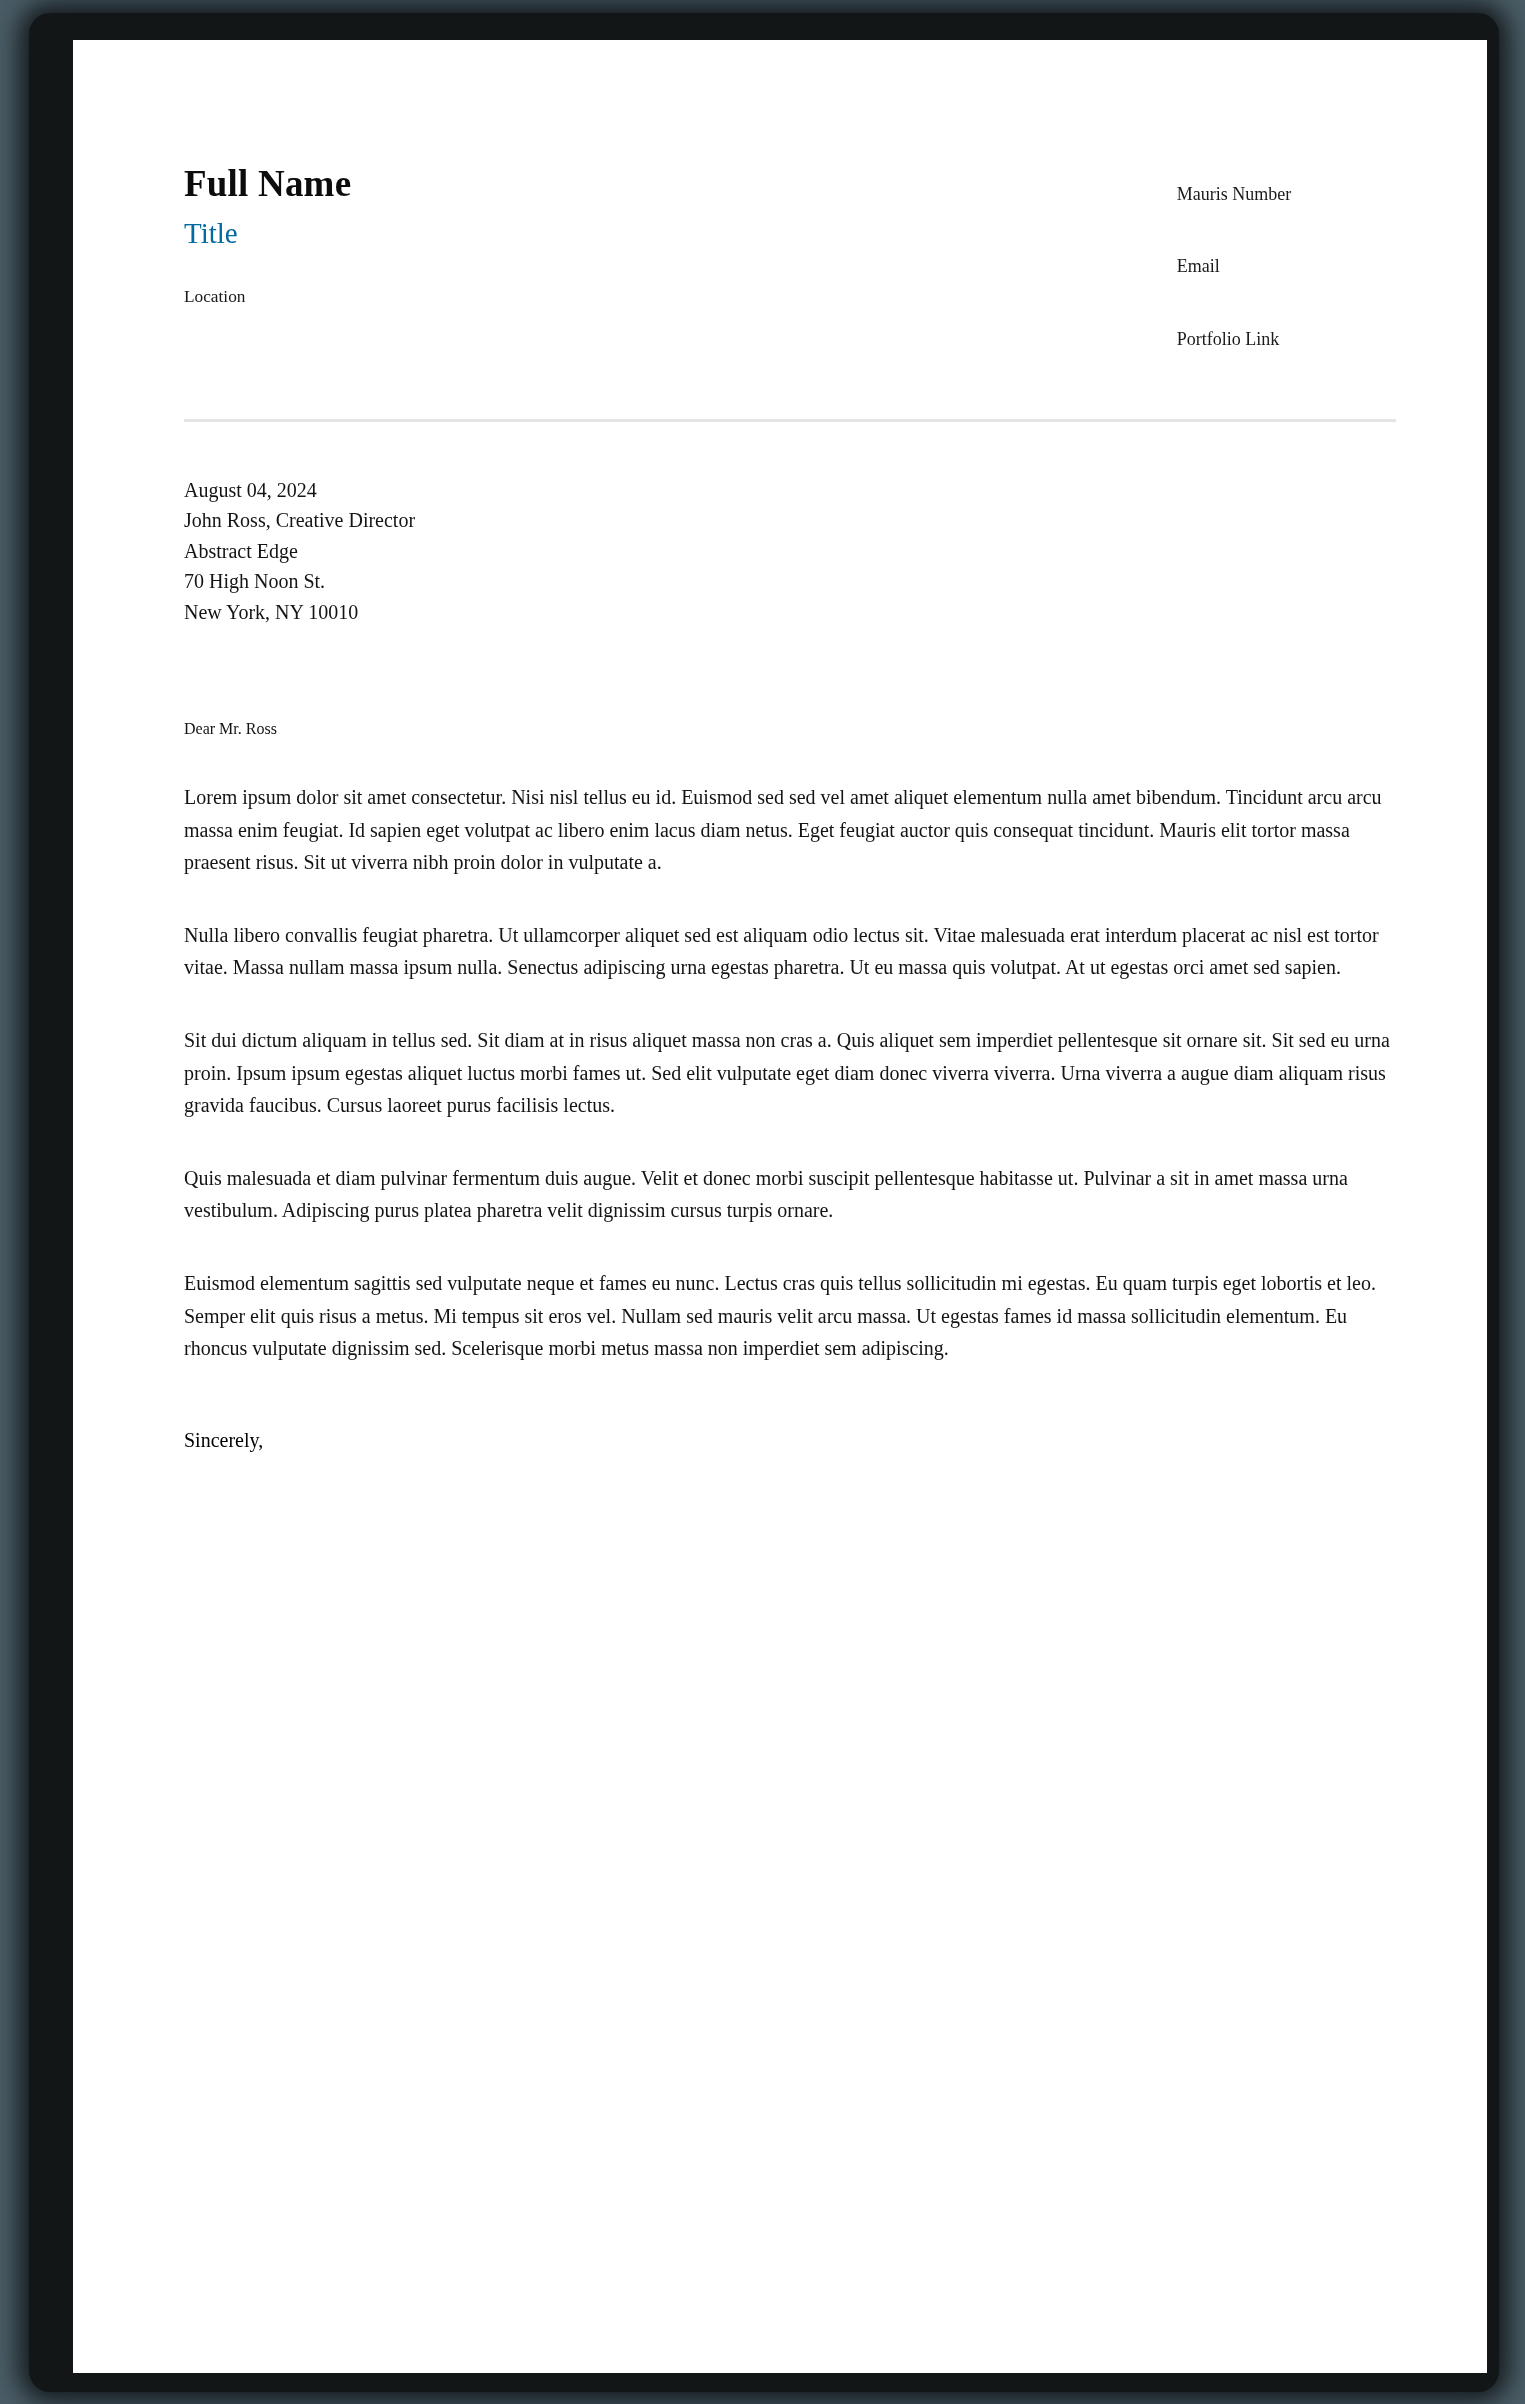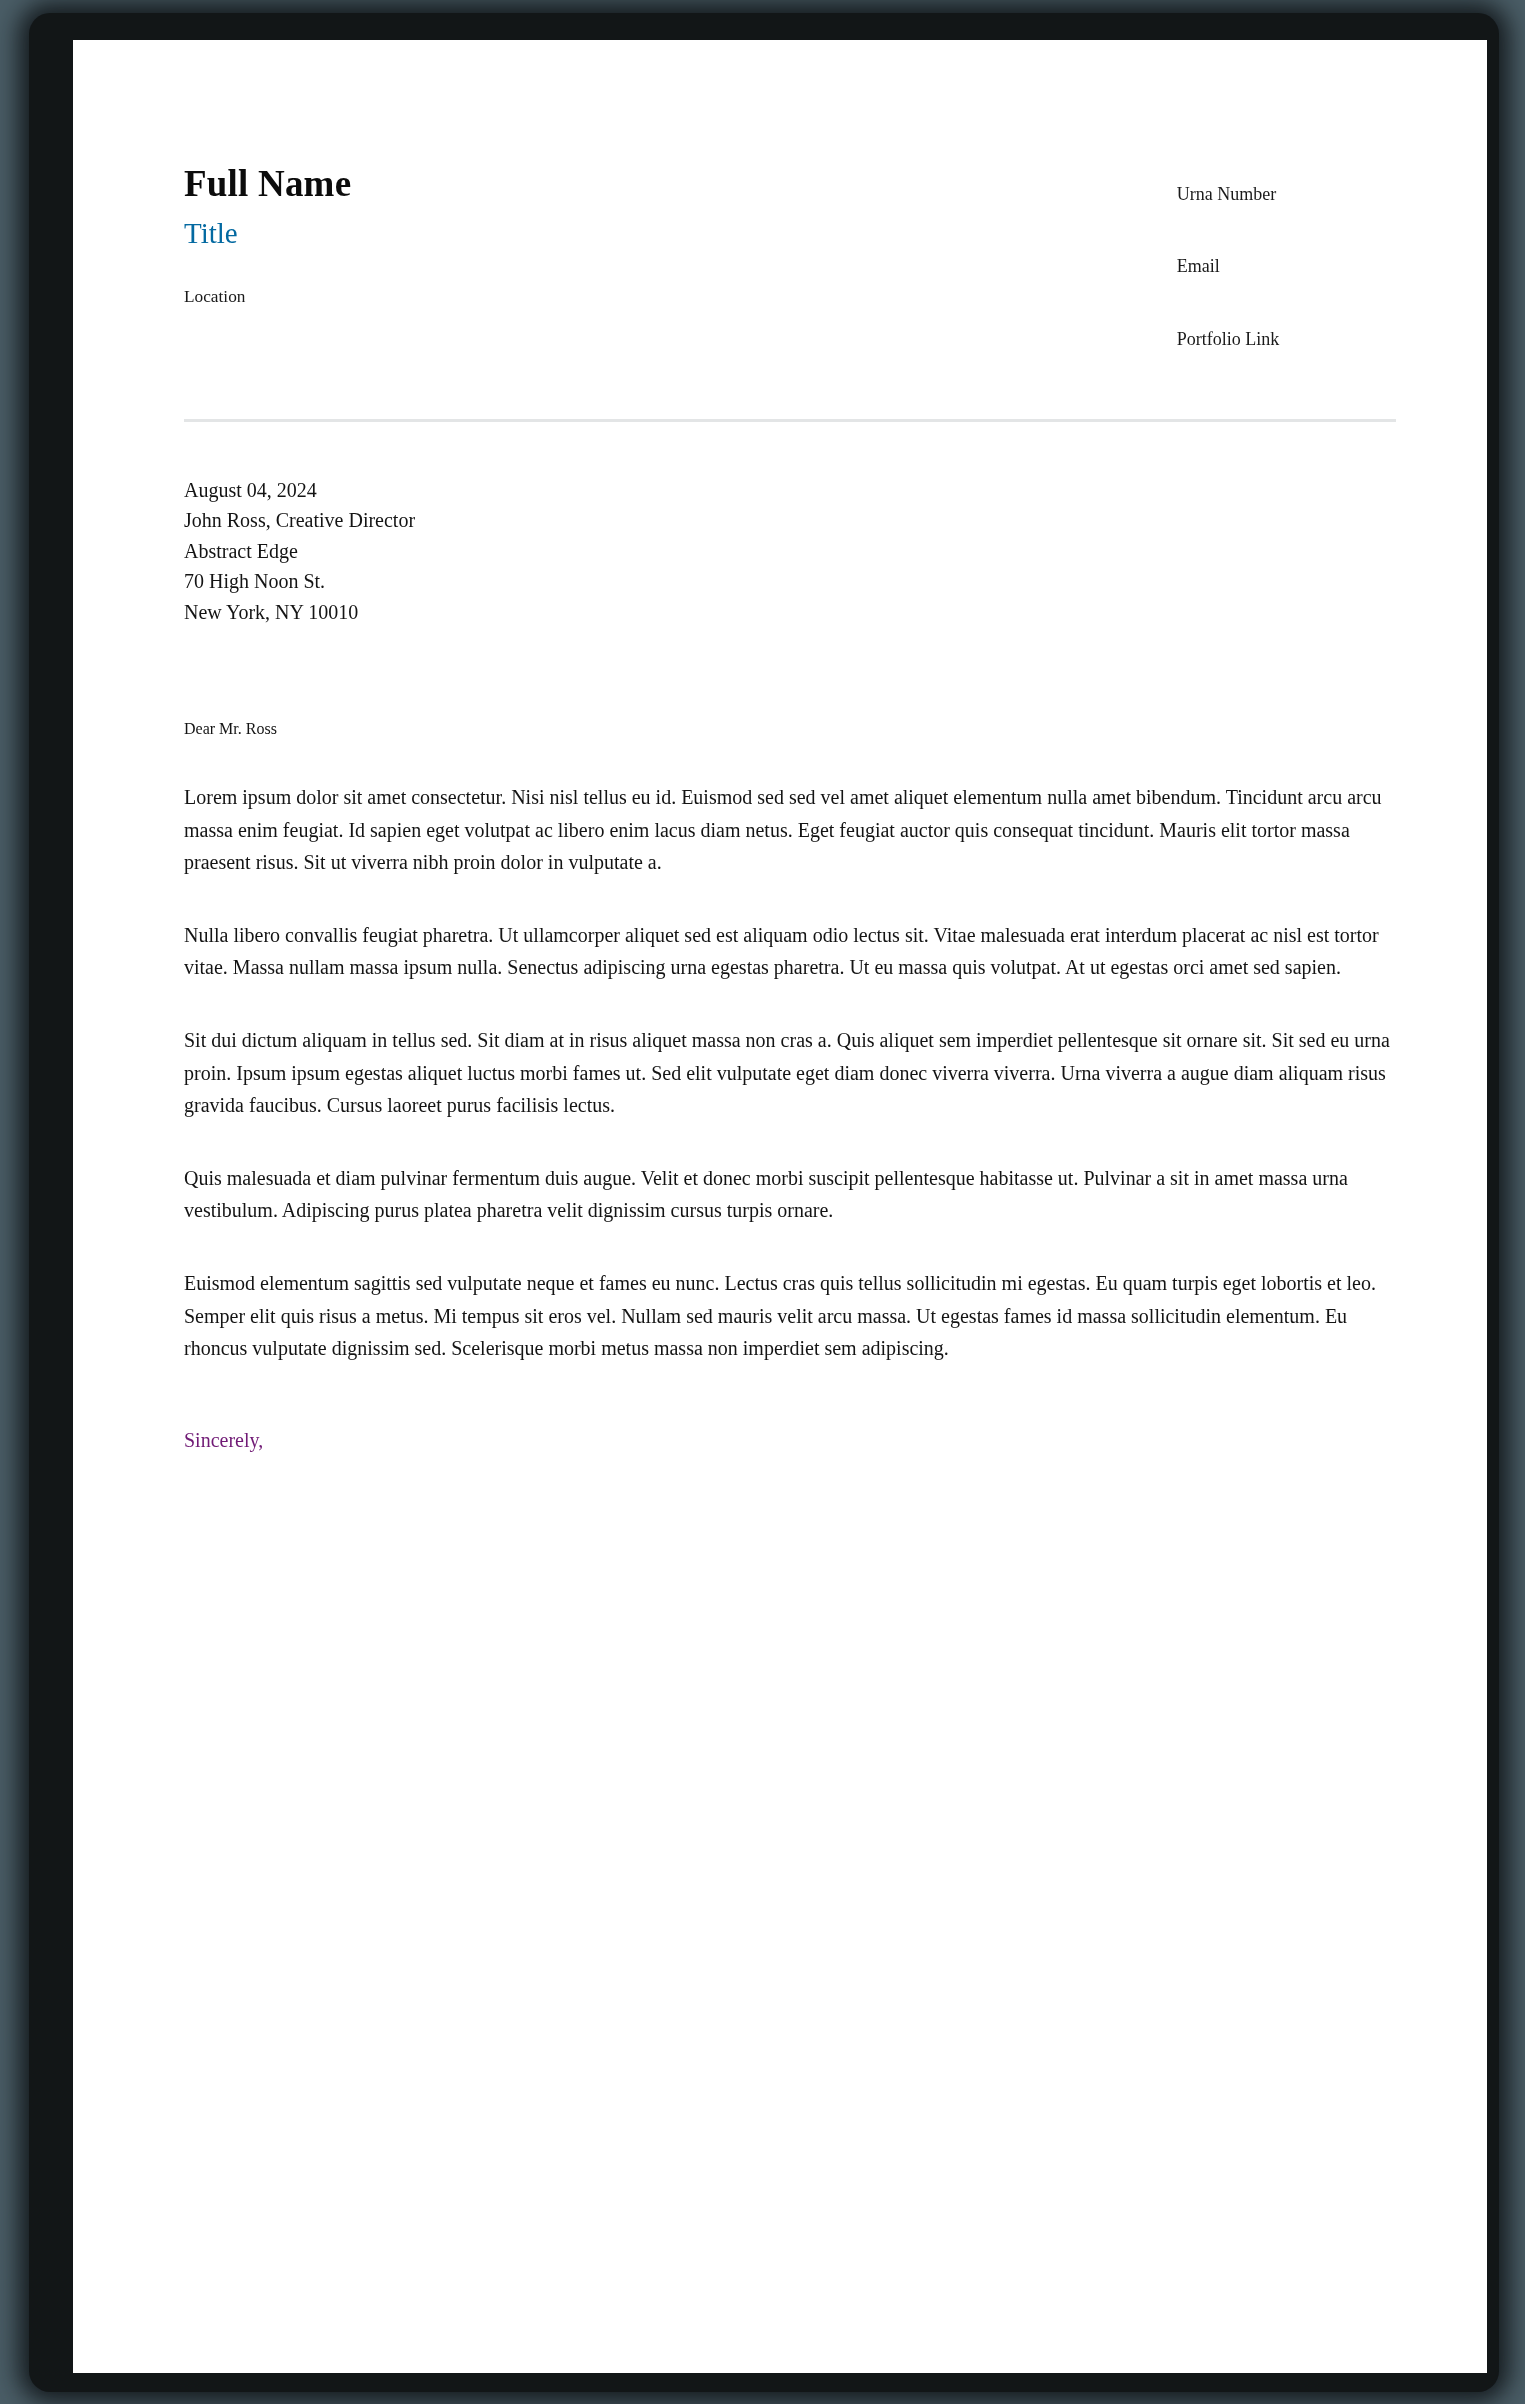--- a/index.html
+++ b/index.html
@@ -127,38 +127,38 @@
     color: #141414;
     text-align: left;
   }
 
   .closing {
     margin-top: 60px;
   }
   .closing div {
     font-size: 20px;
     line-height: 1.52;
-    color: #701a75;
+    color: #000000;
   }
 </style>
 </head>
 <body>
 
 <div class="page-frame">
   <div class="page">
     <div class="content">
 
       <div class="letterhead">
         <div class="identity">
           <div class="full-name">Full Name</div>
           <div class="job-title">Title</div>
           <div class="location">Location</div>
         </div>
         <div class="contacts">
-          <div class="contact-line">Urna Number</div>
+          <div class="contact-line">Mauris Number</div>
           <div class="contact-line">Email</div>
           <div class="contact-line">Portfolio Link</div>
         </div>
       </div>
 
       <hr class="divider">
 
       <div class="recipient">
         <div>August 04, 2024</div>
         <div>John Ross, Creative Director</div>

